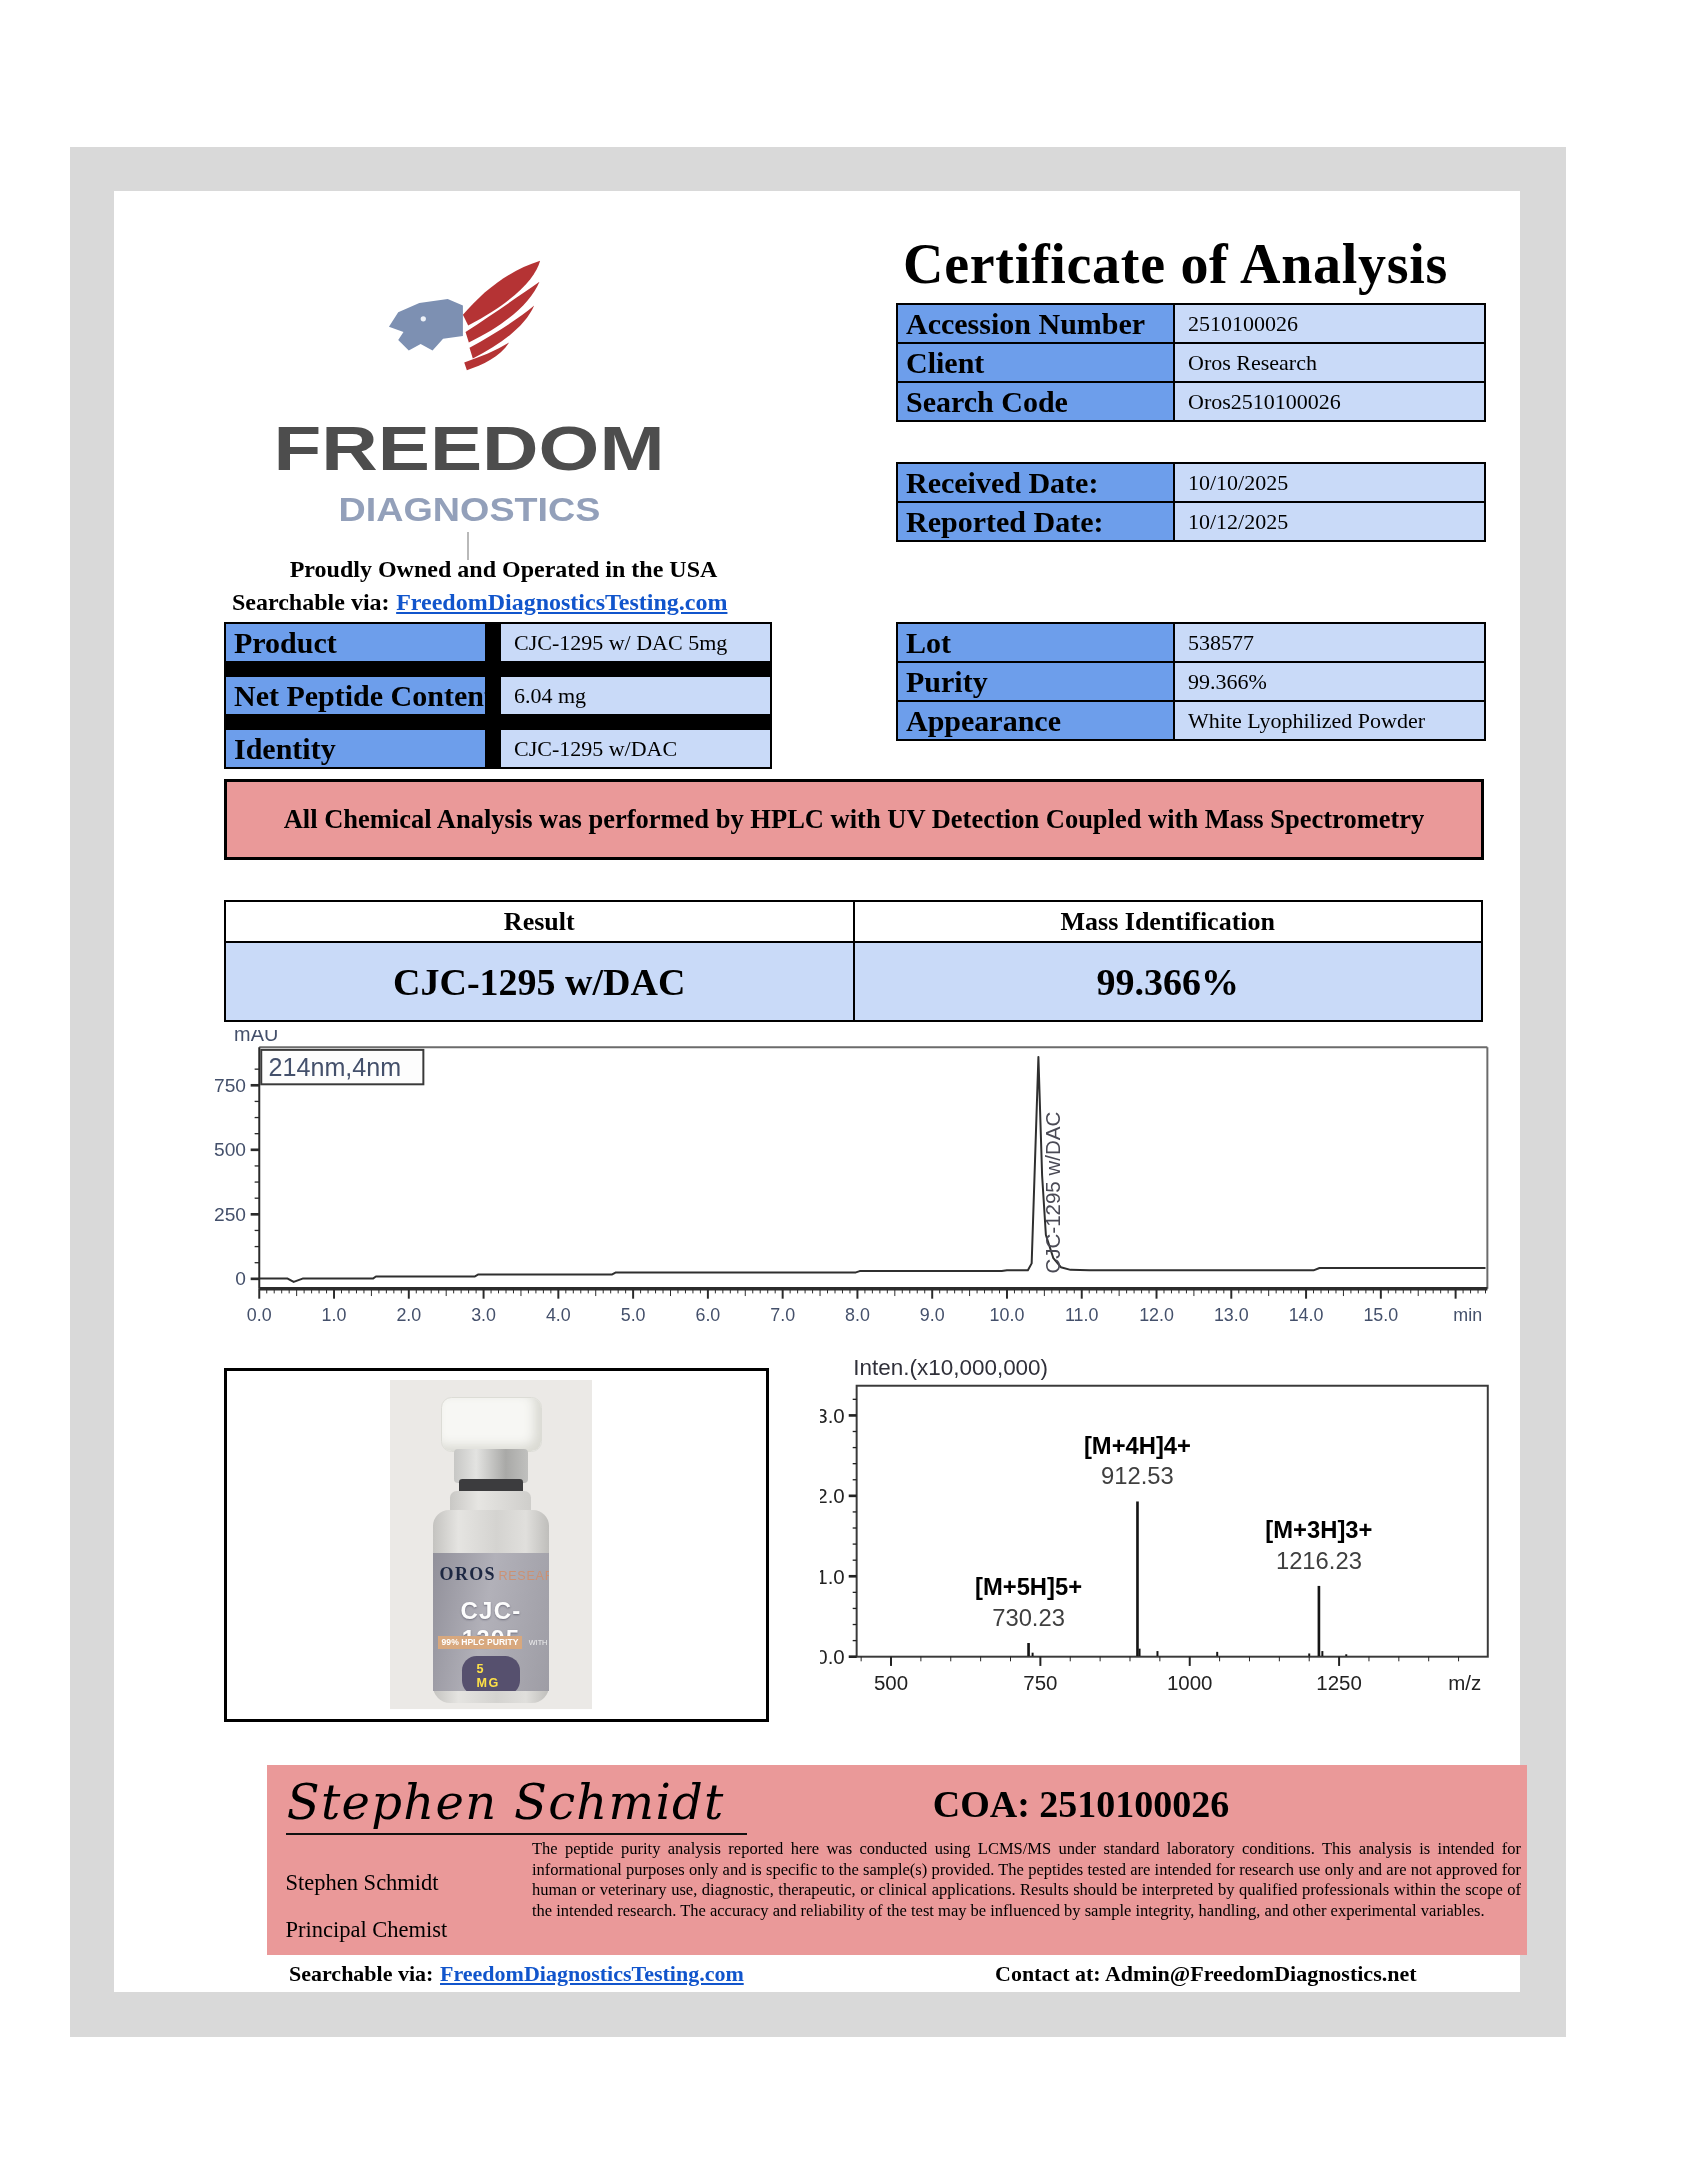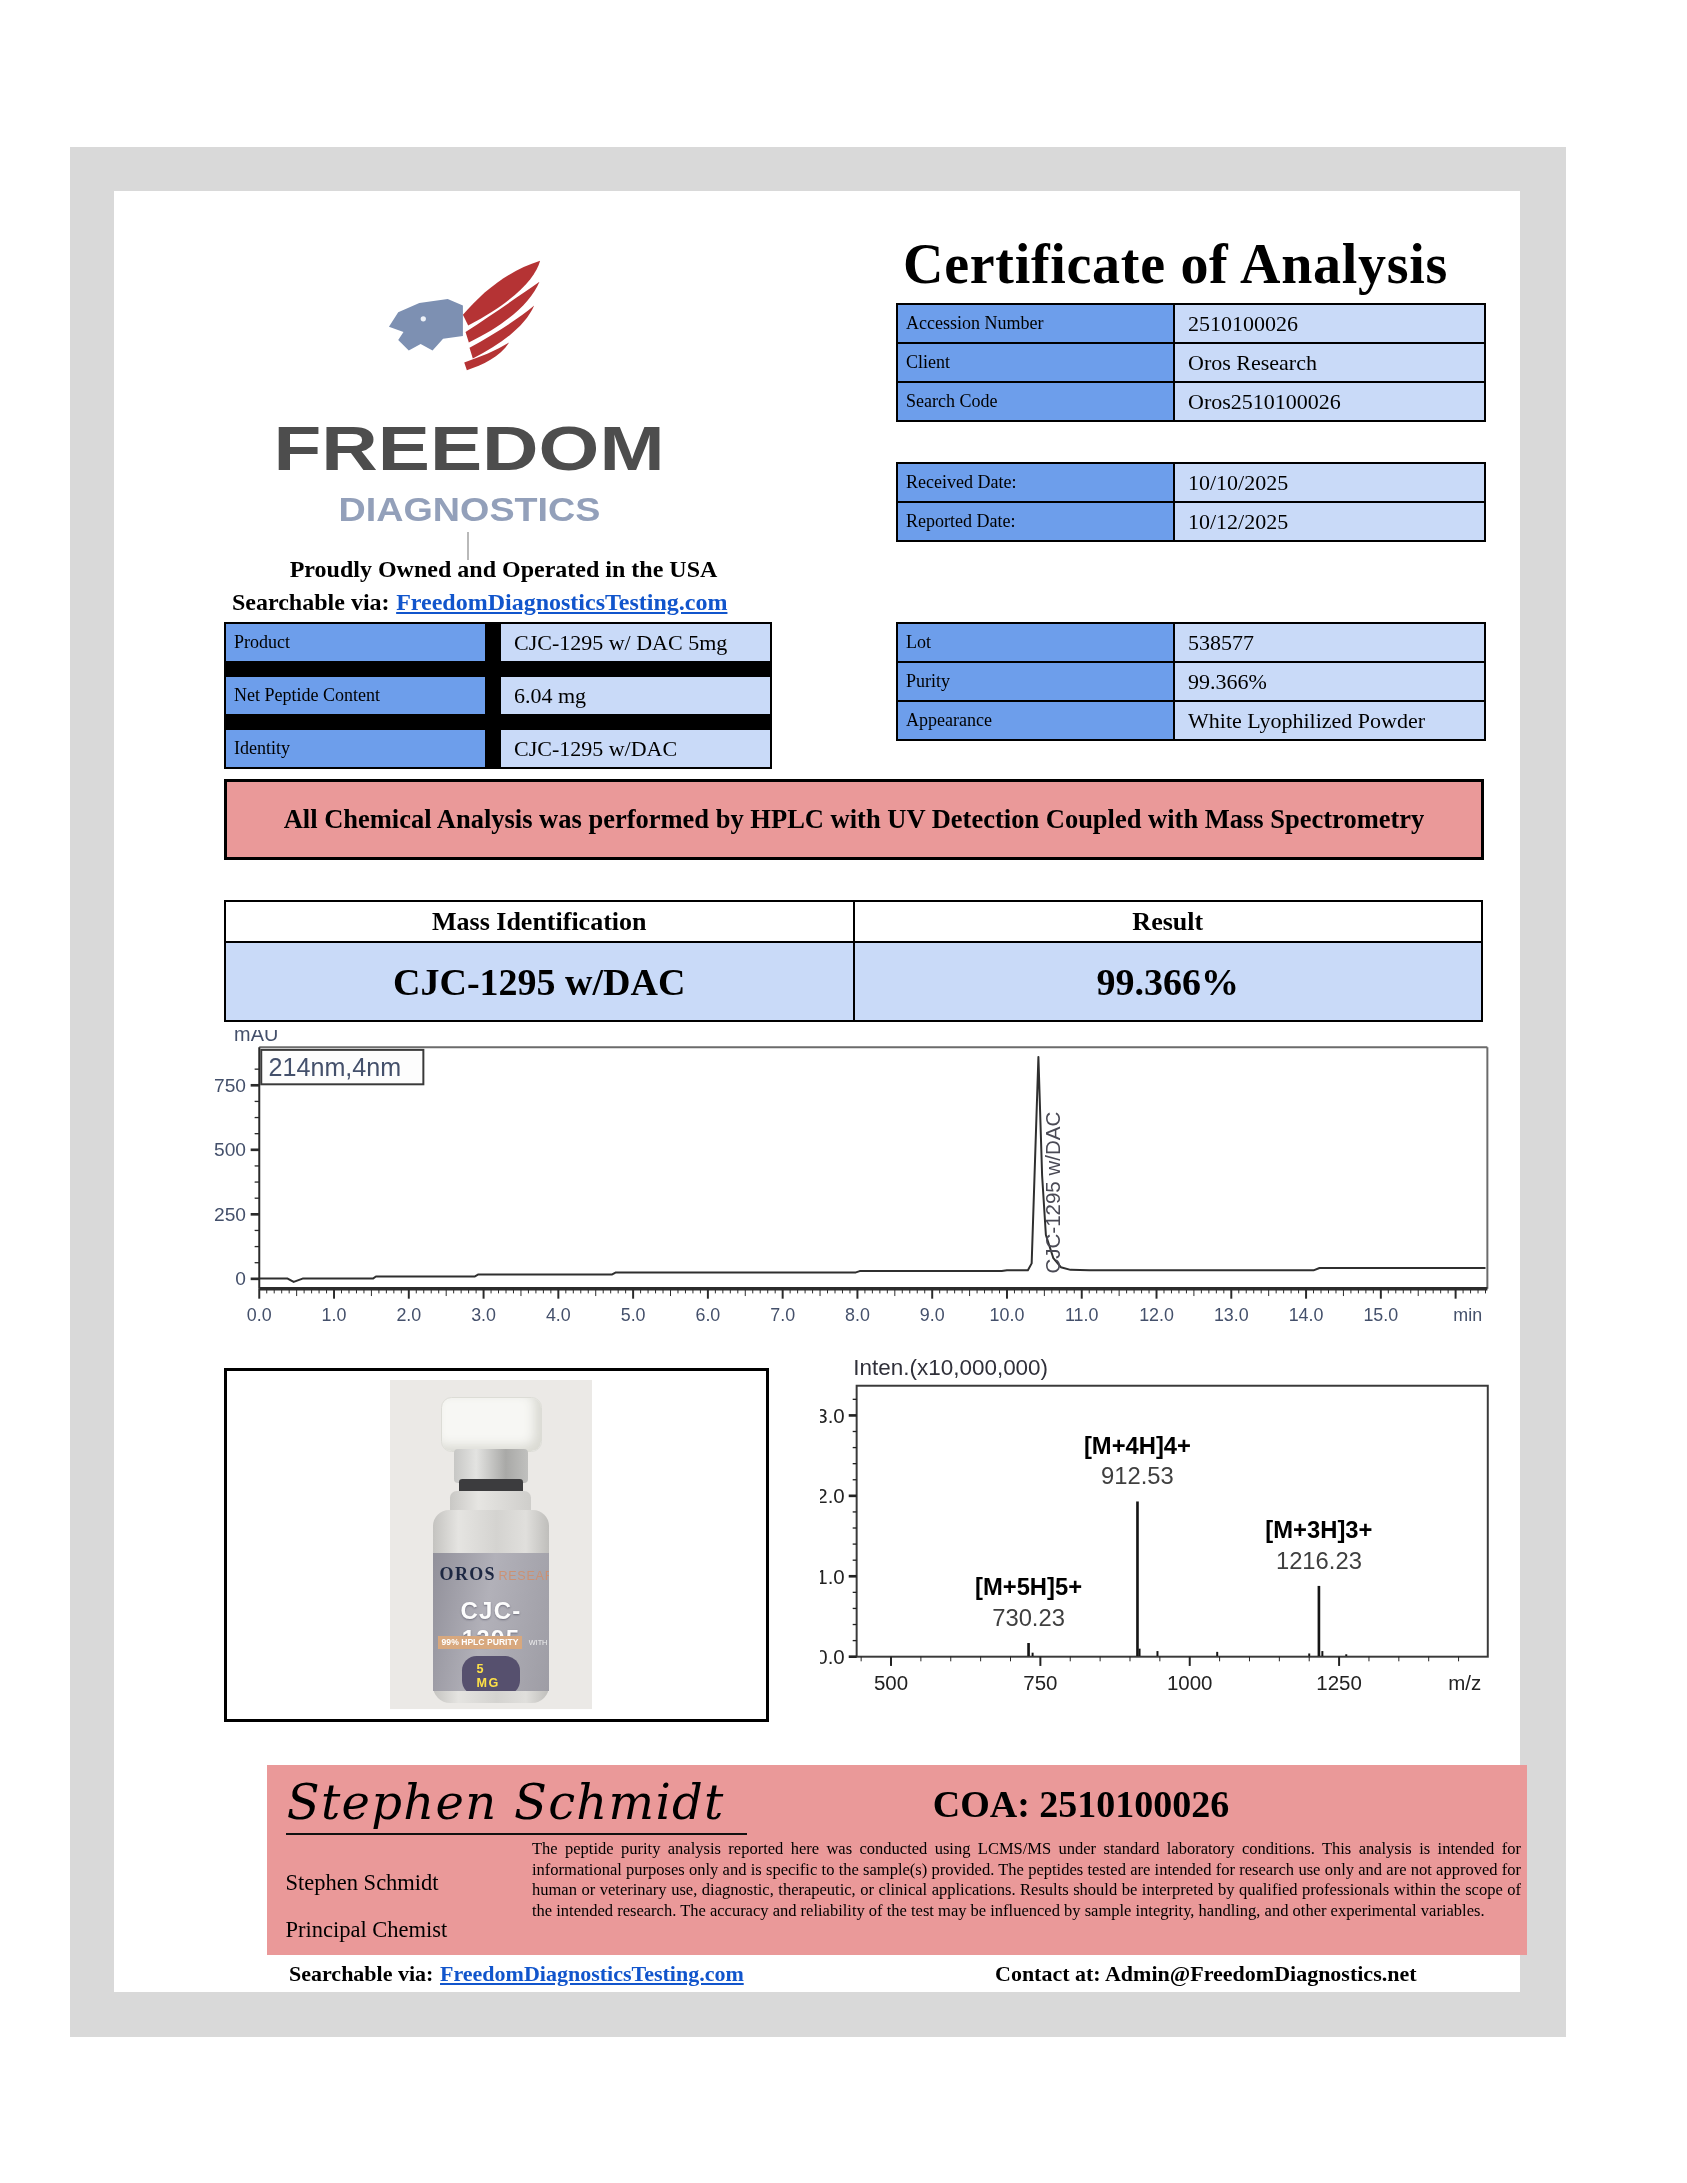--- a/index.html
+++ b/index.html
@@ -17,21 +17,21 @@
   .logo-word-svg{position:absolute;left:152px;top:217px;width:406px;height:74px;}
   .logo-sub-svg{position:absolute;left:223px;top:298px;width:265px;height:41px;}
   .logo-dash{position:absolute;left:353px;top:341px;width:2px;height:28px;background:#b9b9b9;}
   .tagline{position:absolute;left:125px;top:365px;width:529px;text-align:center;
     font-size:24px;font-weight:bold;}
   .searchable{position:absolute;left:118px;top:398px;font-size:24px;font-weight:bold;}
   a.doclink{color:#1155cc;text-decoration:underline;margin-left:6.6px;cursor:pointer;}
 
   
   .kv-table{position:absolute;display:grid;gap:2px;background:#000;border:2.6px solid #000;}
-  .kv-table .lab{background:#6d9eeb;font-weight:normal;font-size:18px;line-height:37px;
+  .kv-table .lab{background:#6d9eeb;font-weight:bold;font-size:30px;line-height:37px;
     padding-left:8px;height:37px;overflow:hidden;white-space:nowrap;}
   .kv-table .val{background:#c9daf8;font-size:22px;line-height:37px;padding-left:13px;
     height:37px;overflow:hidden;white-space:nowrap;}
   #info-table{left:782px;top:112px;width:586px;grid-template-columns:275px 1fr;}
   #dates-table{left:782px;top:271px;width:586px;grid-template-columns:275px 1fr;}
   #product-table{left:110px;top:431px;width:544px;grid-template-columns:259px 1fr;gap:16px;}
   #lot-table{left:782px;top:431px;width:586px;grid-template-columns:275px 1fr;}
 
   
   .banner{position:absolute;left:110px;top:588px;width:1254px;height:75px;background:#ea9999;
@@ -149,22 +149,22 @@
       <div class="val">538577</div>
       <div class="lab">Purity</div>
       <div class="val">99.366%</div>
       <div class="lab">Appearance</div>
       <div class="val">White Lyophilized Powder</div>
     </div>
 
     <div class="banner">All Chemical Analysis was performed by HPLC with UV Detection Coupled with Mass Spectrometry</div>
 
     <div class="mass-table">
+      <div class="hd">Result</div>
       <div class="hd">Mass Identification</div>
-      <div class="hd">Result</div>
       <div class="dt">CJC-1295 w/DAC</div>
       <div class="dt">99.366%</div>
     </div>
 
     <svg class="chromo-svg" viewBox="0 0 1945 485">
         <rect x="0" y="0" width="1945" height="485" fill="#fff"></rect>
         <line x1="82" y1="26" x2="1938" y2="26" stroke="#6b6b6b" stroke-width="3"></line>
         <line x1="1938" y1="26" x2="1938" y2="391" stroke="#6b6b6b" stroke-width="3"></line>
         <line x1="82" y1="26" x2="82" y2="391" stroke="#2b2b2b" stroke-width="3"></line>
         <line x1="82" y1="391" x2="1938" y2="391" stroke="#2b2b2b" stroke-width="5"></line>

